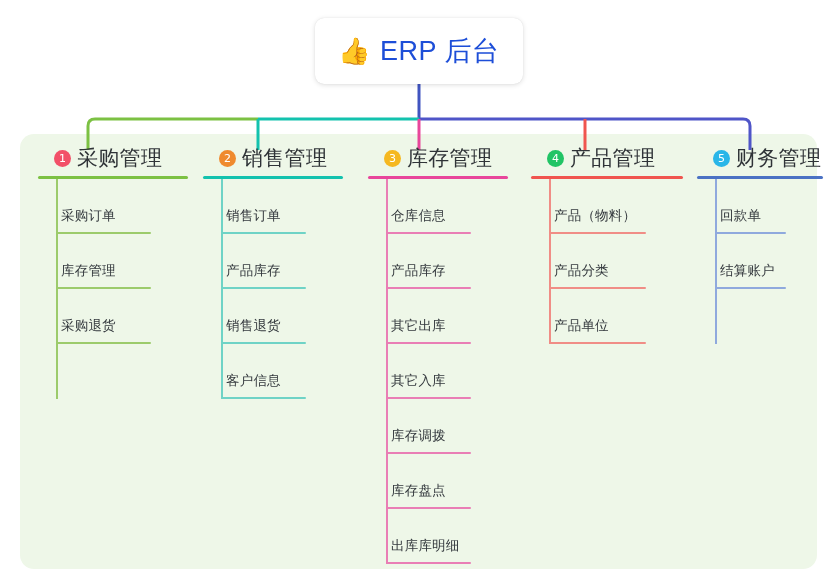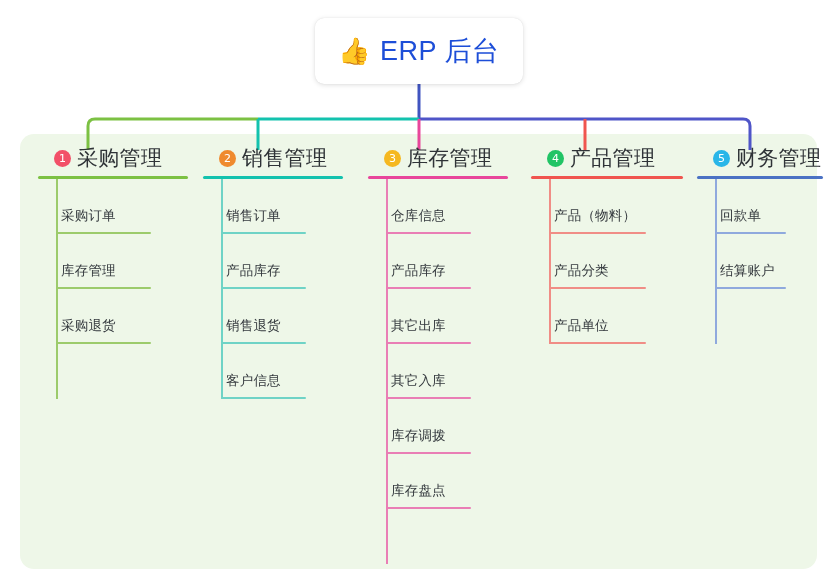--- a/index.html
+++ b/index.html
@@ -231,20 +231,24 @@
             <div class="leaf-rule" style="background: rgb(233, 126, 181); width: 85px;"></div>
           </div>
           <div class="leaf">
             <span class="leaf-label">库存调拨</span>
             <div class="leaf-rule" style="background: rgb(233, 126, 181); width: 85px;"></div>
           </div>
           <div class="leaf">
             <span class="leaf-label">库存盘点</span>
             <div class="leaf-rule" style="background: rgb(233, 126, 181); width: 85px;"></div>
           </div>
+          <div class="leaf">
+            <span class="leaf-label">出库库明细</span>
+            <div class="leaf-rule" style="background: rgb(233, 126, 181); width: 85px;"></div>
+          </div>
         </div>
       </div>
       <div class="column" style="left: 531px; width: 152px;">
         <div class="col-head">
           <span class="badge" style="background: rgb(33, 196, 101);">4</span>
           <span class="col-title">产品管理</span>
         </div>
         <div class="col-underline" style="background: rgb(240, 85, 79); width: 152px;"></div>
         <div class="col-body" style="height: 165px;">
           <div class="spine" style="background: rgb(240, 141, 134); height: 165px;"></div>

